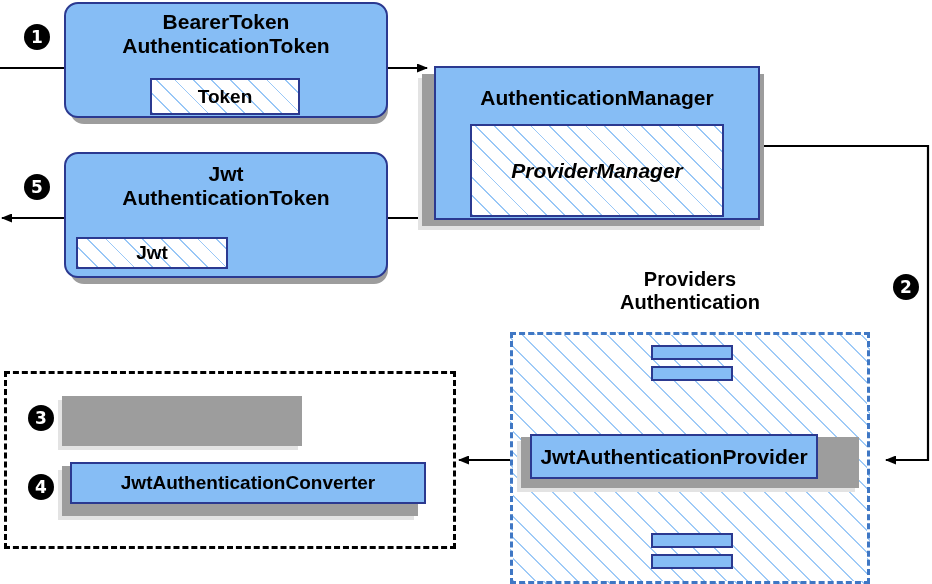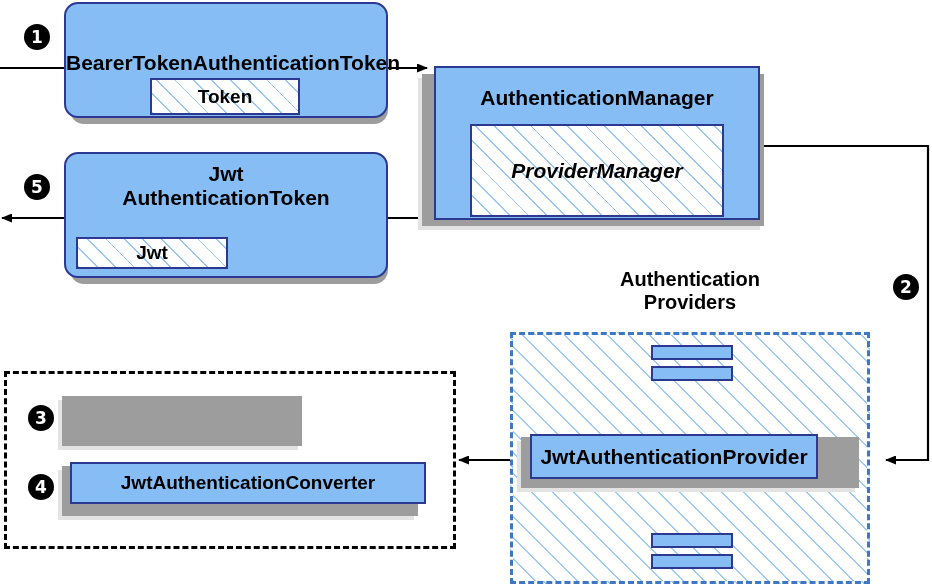--- a/index.html
+++ b/index.html
@@ -179,21 +179,21 @@
   <div class="shadow-l2 " style="left:58px; top:400px; width:240px; height:50px;"></div>
   <div class="shadow-l1 " style="left:62px; top:396px; width:240px; height:50px;"></div>
 
   <div class="shadow-l2 " style="left:58px; top:470px; width:356px; height:50px;"></div>
   <div class="shadow-l1 " style="left:62px; top:466px; width:356px; height:50px;"></div>
   <div class="node" style="left:70px; top:462px; width:356px; height:42px; font-size:19px;">
     <span>JwtAuthenticationConverter</span>
   </div>
 
   <div class="shadow-l1 shadow-round" style="left:70px; top:8px; width:318px; height:116px;"></div>
-  <div class="node rounded" style="left:64px; top:2px; width:324px; height:116px; justify-content:flex-start; padding-top:6px; font-size:21px; line-height:1.12;">
+  <div class="node rounded" style="left:64px; top:2px; width:324px; height:116px; flex-direction:column; justify-content:flex-start; padding-top:6px; font-size:21px; line-height:1.12;">
     <span class="title-line">BearerToken</span>
     <span class="title-line">AuthenticationToken</span>
   </div>
   <div class="hatch-box" style="left:150px; top:78px; width:150px; height:37px; font-size:19px;">
     <span>Token</span>
   </div>
 
   <div class="shadow-l1 shadow-round" style="left:70px; top:158px; width:318px; height:126px;"></div>
   <div class="node rounded" style="left:64px; top:152px; width:324px; height:126px; flex-direction:column; justify-content:flex-start; padding-top:8px; font-size:21px; line-height:1.12;">
     <span class="title-line">Jwt</span>
@@ -206,22 +206,22 @@
   <div class="shadow-l2" style="left:418px; top:78px; width:342px; height:152px;"></div>
   <div class="shadow-l1" style="left:422px; top:74px; width:342px; height:152px;"></div>
   <div class="node" style="left:434px; top:66px; width:326px; height:154px; flex-direction:column; justify-content:flex-start; padding-top:18px; font-size:21px;">
     <span>AuthenticationManager</span>
   </div>
   <div class="hatch-box" style="left:470px; top:124px; width:254px; height:93px; font-size:21px;font-style:italic;">
     <span>ProviderManager</span>
   </div>
 
   <div class="plain-label" style="left:575px; top:268px; width:230px; font-size:20px;">
+    <span class="title-line">Providers</span>
     <span class="title-line">Authentication</span>
-    <span class="title-line">Providers</span>
   </div>
 
   <div class="dashed-blue" style="left:510px; top:332px; width:360px; height:252px;"></div>
 
   <div class="mini-bar" style="left:651px; top:345px; width:82px; height:15px;"></div>
   <div class="mini-bar" style="left:651px; top:366px; width:82px; height:15px;"></div>
 
   <div class="shadow-l2" style="left:517px; top:441px; width:338px; height:51px;"></div>
   <div class="shadow-l1" style="left:521px; top:437px; width:338px; height:51px;"></div>
   <div class="node" style="left:530px; top:434px; width:288px; height:45px; font-size:21px;">

